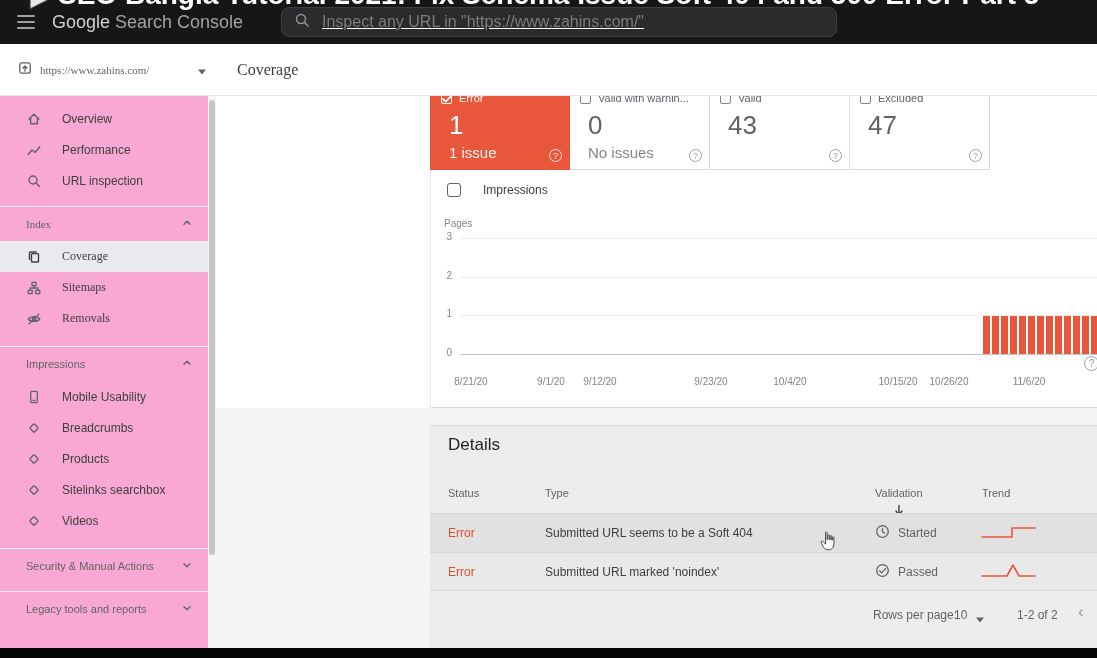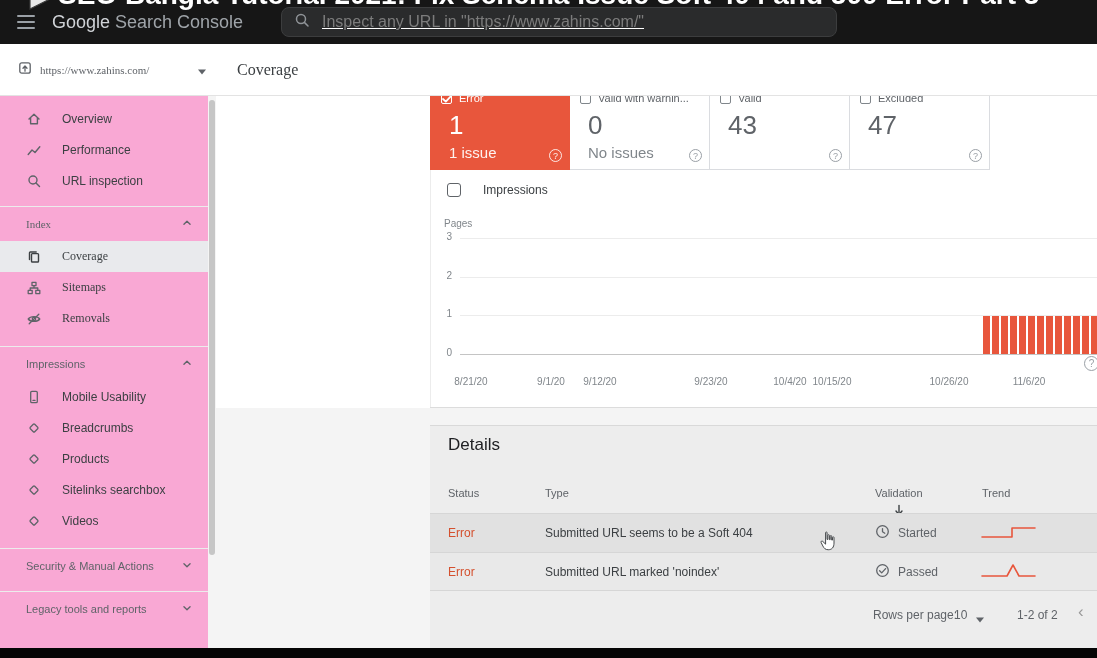--- a/index.html
+++ b/index.html
@@ -344,21 +344,21 @@
   <div class="grid" style="top:238px"></div>
   <div class="grid" style="top:277px"></div>
   <div class="grid" style="top:315px"></div>
   <div class="grid base" style="top:354px"></div>
   <div class="bars"></div>
   <div class="xtick" style="left:441px">8/21/20</div>
   <div class="xtick" style="left:521px">9/1/20</div>
   <div class="xtick" style="left:570px">9/12/20</div>
   <div class="xtick" style="left:681px">9/23/20</div>
   <div class="xtick" style="left:760px">10/4/20</div>
-  <div class="xtick" style="left:802px">10/15/20</div>
+  <div class="xtick" style="left:868px">10/15/20</div>
   <div class="xtick" style="left:919px">10/26/20</div>
   <div class="xtick" style="left:999px">11/6/20</div>
   <div class="chart-help">?</div>
   <div class="chart-bottom"></div>
 
   <div class="details">
     <div class="details-title">Details</div>
     <div class="th th-status">Status</div>
     <div class="th th-type">Type</div>
     <div class="th th-validation">

